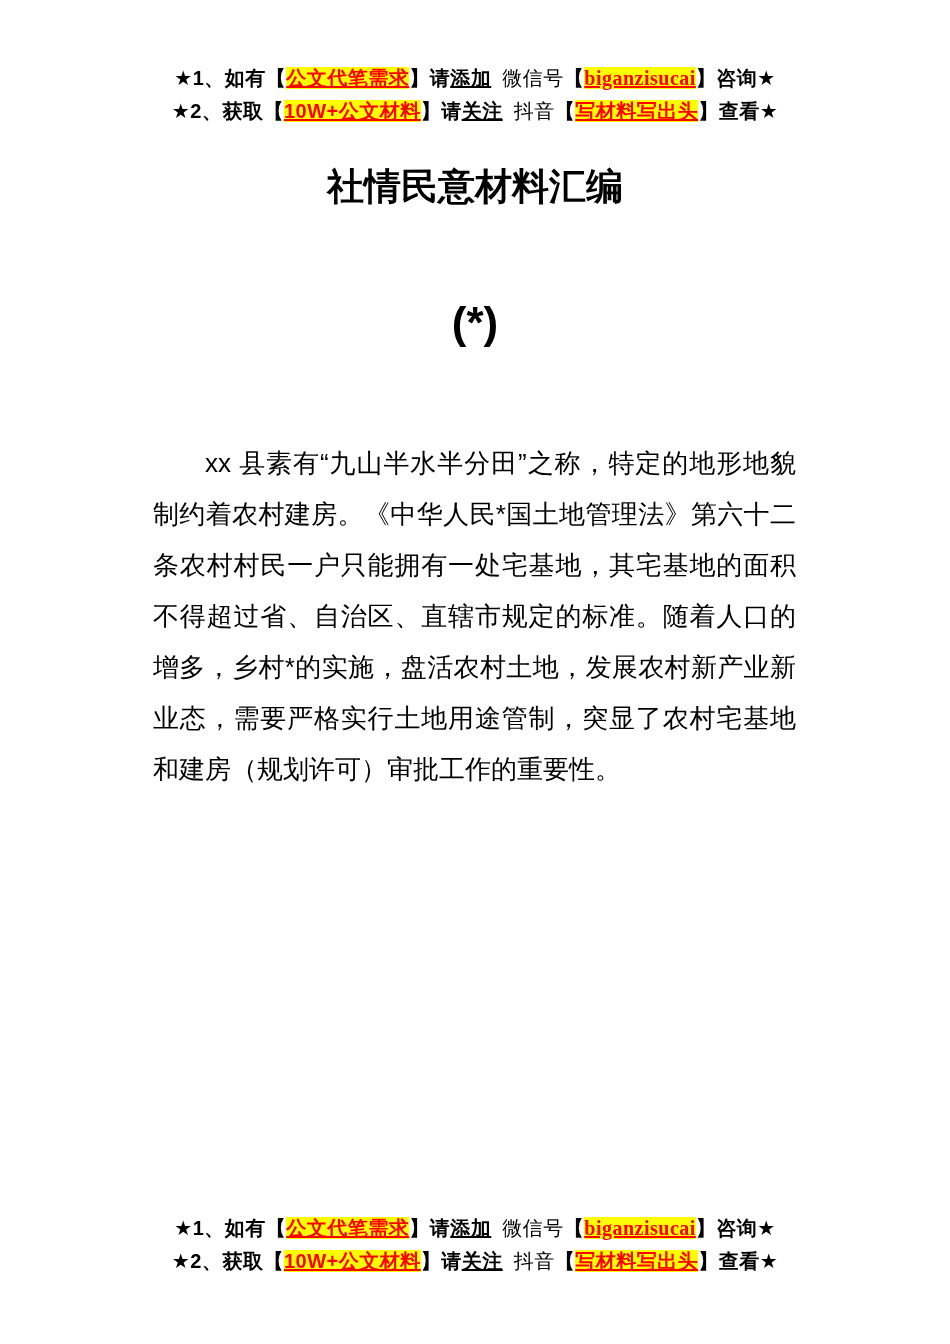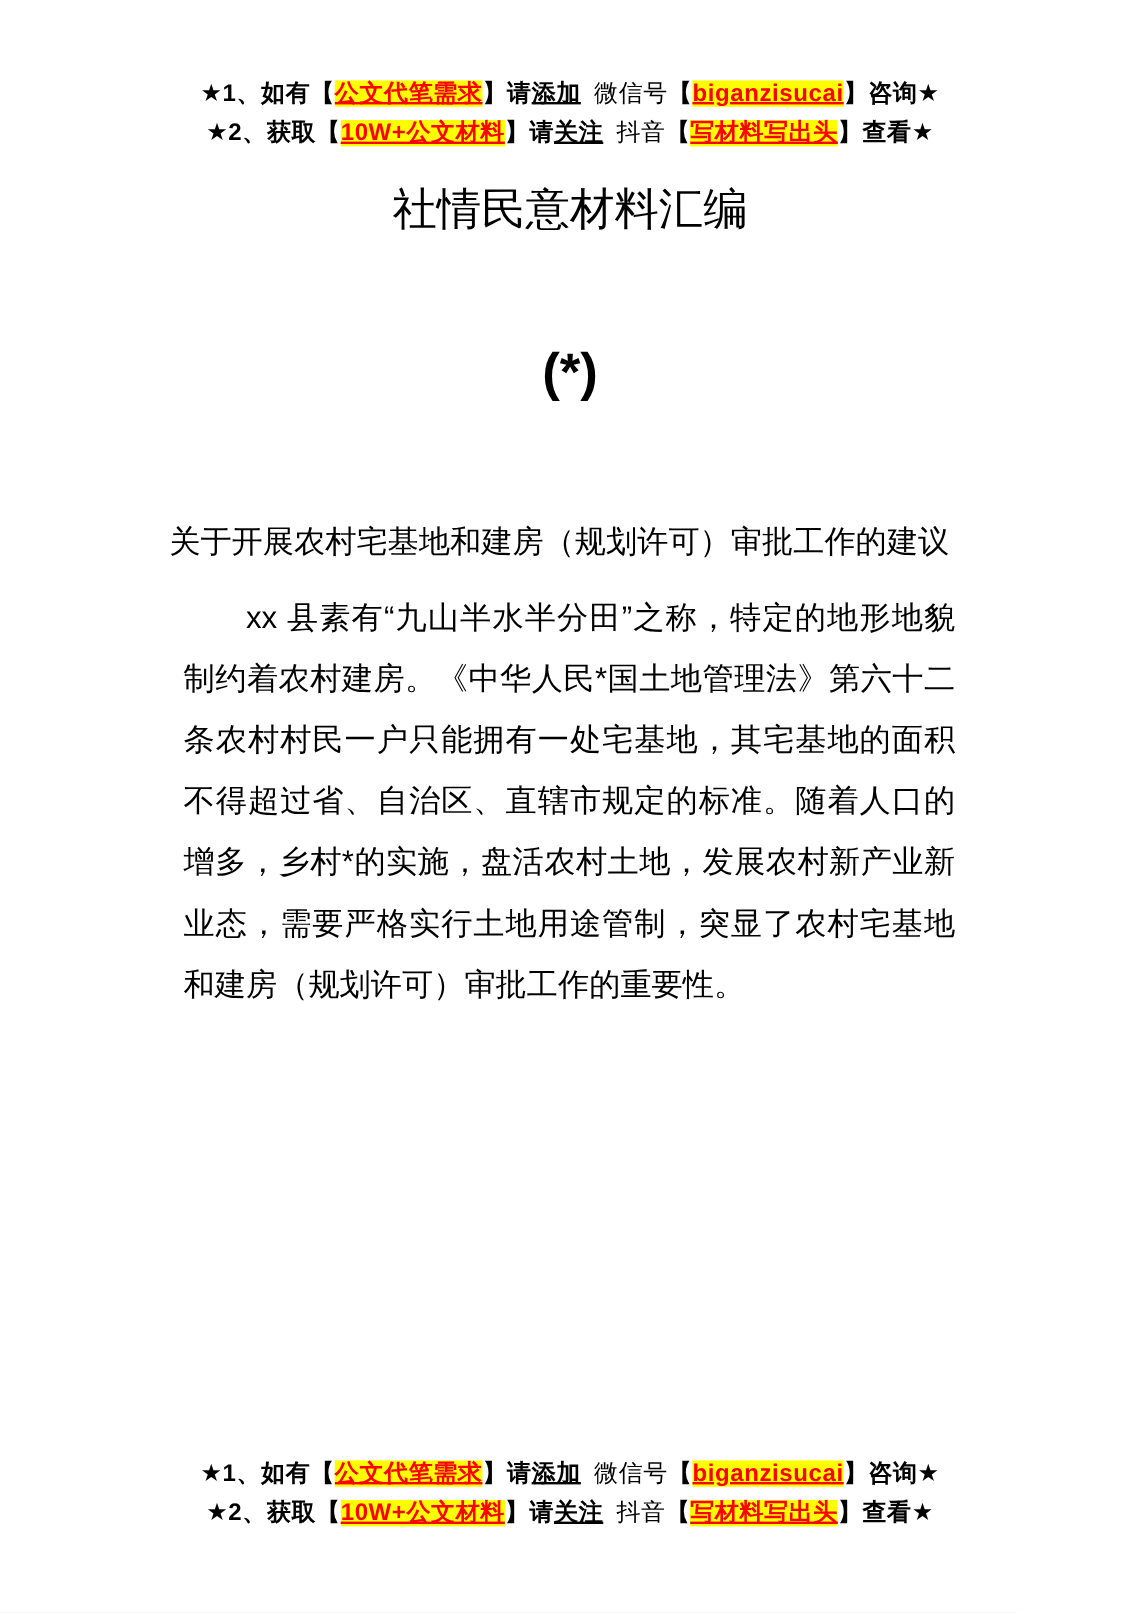--- a/index.html
+++ b/index.html
@@ -18,29 +18,29 @@
     text-align: center;
     font-size: 20px;
     line-height: 33px;
     font-weight: bold;
     letter-spacing: 0.5px;
   }
   .promo-header { padding-top: 62px; }
   .promo-footer { position: absolute; left: 0; right: 0; top: 1212px; }
   .hl  { background: #ffff00; text-decoration: underline; }
   .red { color: #ff0000; }
-  .u   { text-decoration: underline; }
+  .u   { text-decoration: underline; font-family: Liberation Serif, serif; }
   .reg { font-weight: normal; margin-left: 11px; }
 
   .doc-title {
-    margin-top: 18px;
+    margin-top: 30px;
     text-align: center;
     font-size: 37px;
     line-height: 58px;
-    font-weight: normal;
+    font-weight: bold;
   }
   .doc-subtitle {
     margin-top: 78px;
     text-align: center;
     font-size: 44px;
     line-height: 58px;
     font-weight: bold;
   }
   .doc-body {
     margin: 86px 142px 0 141px;
@@ -65,21 +65,20 @@
     <div>
       <span>★2、获取【</span><span class="hl red">10W+公文材料</span><span>】请</span><span class="u">关注</span><span class="reg">抖音</span><span>【</span><span class="hl red u">写材料写出头</span><span>】查看★</span>
     </div>
   </div>
 
   <div class="doc-title">社情民意材料汇编</div>
 
   <div class="doc-subtitle">(*)</div>
 
   <div class="doc-body">
-    <div class="doc-heading">关于开展农村宅基地和建房（规划许可）审批工作的建议</div>
     <p>xx 县素有“九山半水半分田”之称，特定的地形地貌制约着农村建房。《中华人民*国土地管理法》第六十二条农村村民一户只能拥有一处宅基地，其宅基地的面积不得超过省、自治区、直辖市规定的标准。随着人口的增多，乡村*的实施，盘活农村土地，发展农村新产业新业态，需要严格实行土地用途管制，突显了农村宅基地和建房（规划许可）审批工作的重要性。</p>
   </div>
 
   <div class="promo promo-footer">
     <div>
       <span>★1、如有【</span><span class="hl red">公文代笔需求</span><span>】请</span><span class="u">添加</span><span class="reg">微信号</span><span>【</span><span class="hl red u">biganzisucai</span><span>】咨询★</span>
     </div>
     <div>
       <span>★2、获取【</span><span class="hl red">10W+公文材料</span><span>】请</span><span class="u">关注</span><span class="reg">抖音</span><span>【</span><span class="hl red u">写材料写出头</span><span>】查看★</span>
     </div>

